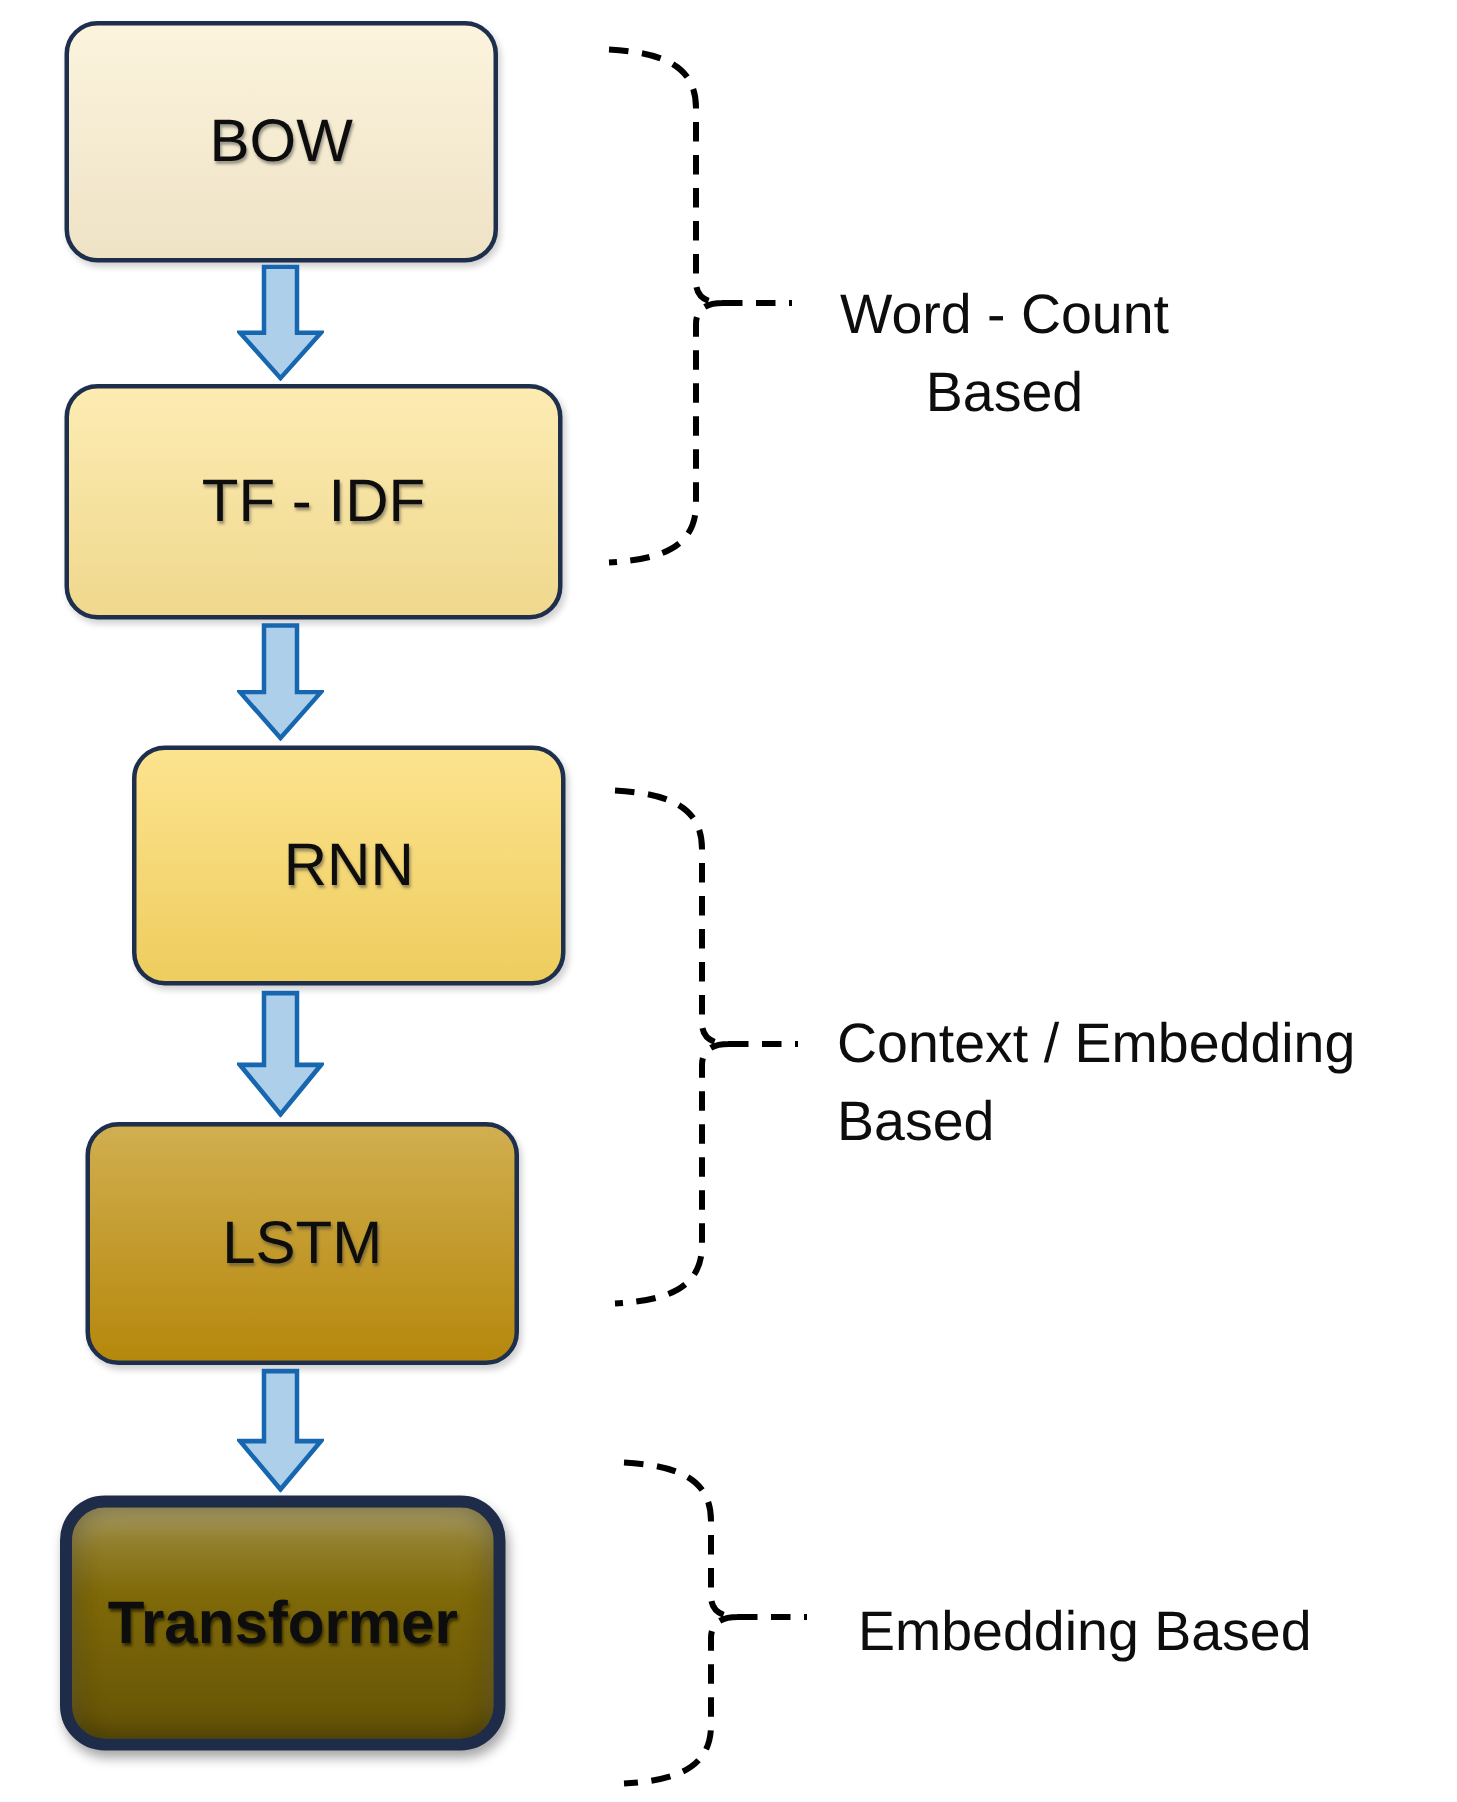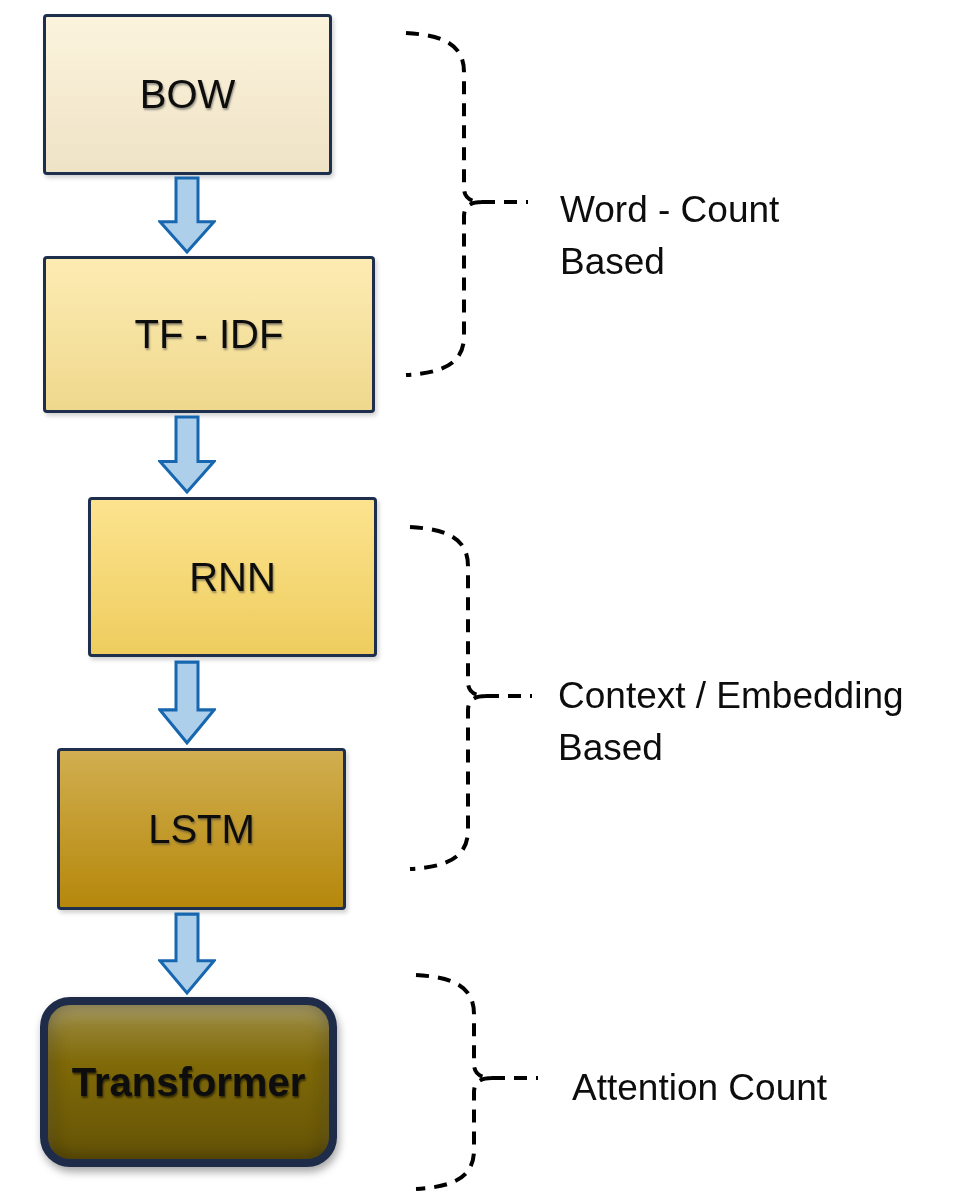--- a/index.html
+++ b/index.html
@@ -10,21 +10,21 @@
     background: #ffffff;
     font-family: "Liberation Sans", sans-serif;
     overflow: hidden;
   }
 
   
   .node {
     position: absolute;
     box-sizing: border-box;
     border: 3px solid var(--box-border, #1d2f4c);
-    border-radius: 4px;
+    border-radius: 22px;
     display: flex;
     align-items: center;
     justify-content: center;
     background-image: linear-gradient(180deg, rgba(255,255,255,.28), rgba(0,0,0,.05));
     box-shadow: 2px 3px 4px rgba(0,0,0,.18);
   }
   .node-label {
     font-size: 40px;
     color: var(--label-text, #0d0d0d);
     text-shadow: 1px 2px 2px rgba(60,60,60,.5);
@@ -72,21 +72,21 @@
   .b3 { left: 408px; top: 970px; width: 132px; height: 224px; }
 
   
   .group-label {
     position: absolute;
     font-size: 37px;
     line-height: 52px;
     color: var(--label-text, #0d0d0d);
     white-space: pre-line;
   }
-  .g1 { left: 560px; top: 184px; }
+  .g1 { left: 560px; top: 184px; text-align: center; }
   .g2 { left: 558px; top: 670px; }
   .g3 { left: 572px; top: 1062px; }
 </style>
 </head>
 <body>
 
 <div class="canvas">
 
   <div class="node bow" style="background-color: rgb(251, 239, 208);">
     <span class="node-label">BOW</span>
@@ -136,15 +136,15 @@
 
   <svg class="brace b3" viewBox="0 0 132 224">
     <path d="M 8 5 C 44 7 66 16 66 44 L 66 94 Q 66 108 84 108 Q 66 108 66 122 L 66 180 C 66 208 44 217 8 219"></path>
     <path d="M 84 108 L 130 108"></path>
   </svg>
 
   <div class="group-label g1">Word - Count
 Based</div>
   <div class="group-label g2">Context / Embedding
 Based</div>
-  <div class="group-label g3">Attention Count</div>
+  <div class="group-label g3">Embedding Based</div>
 
 </div>
 
 </body></html>

